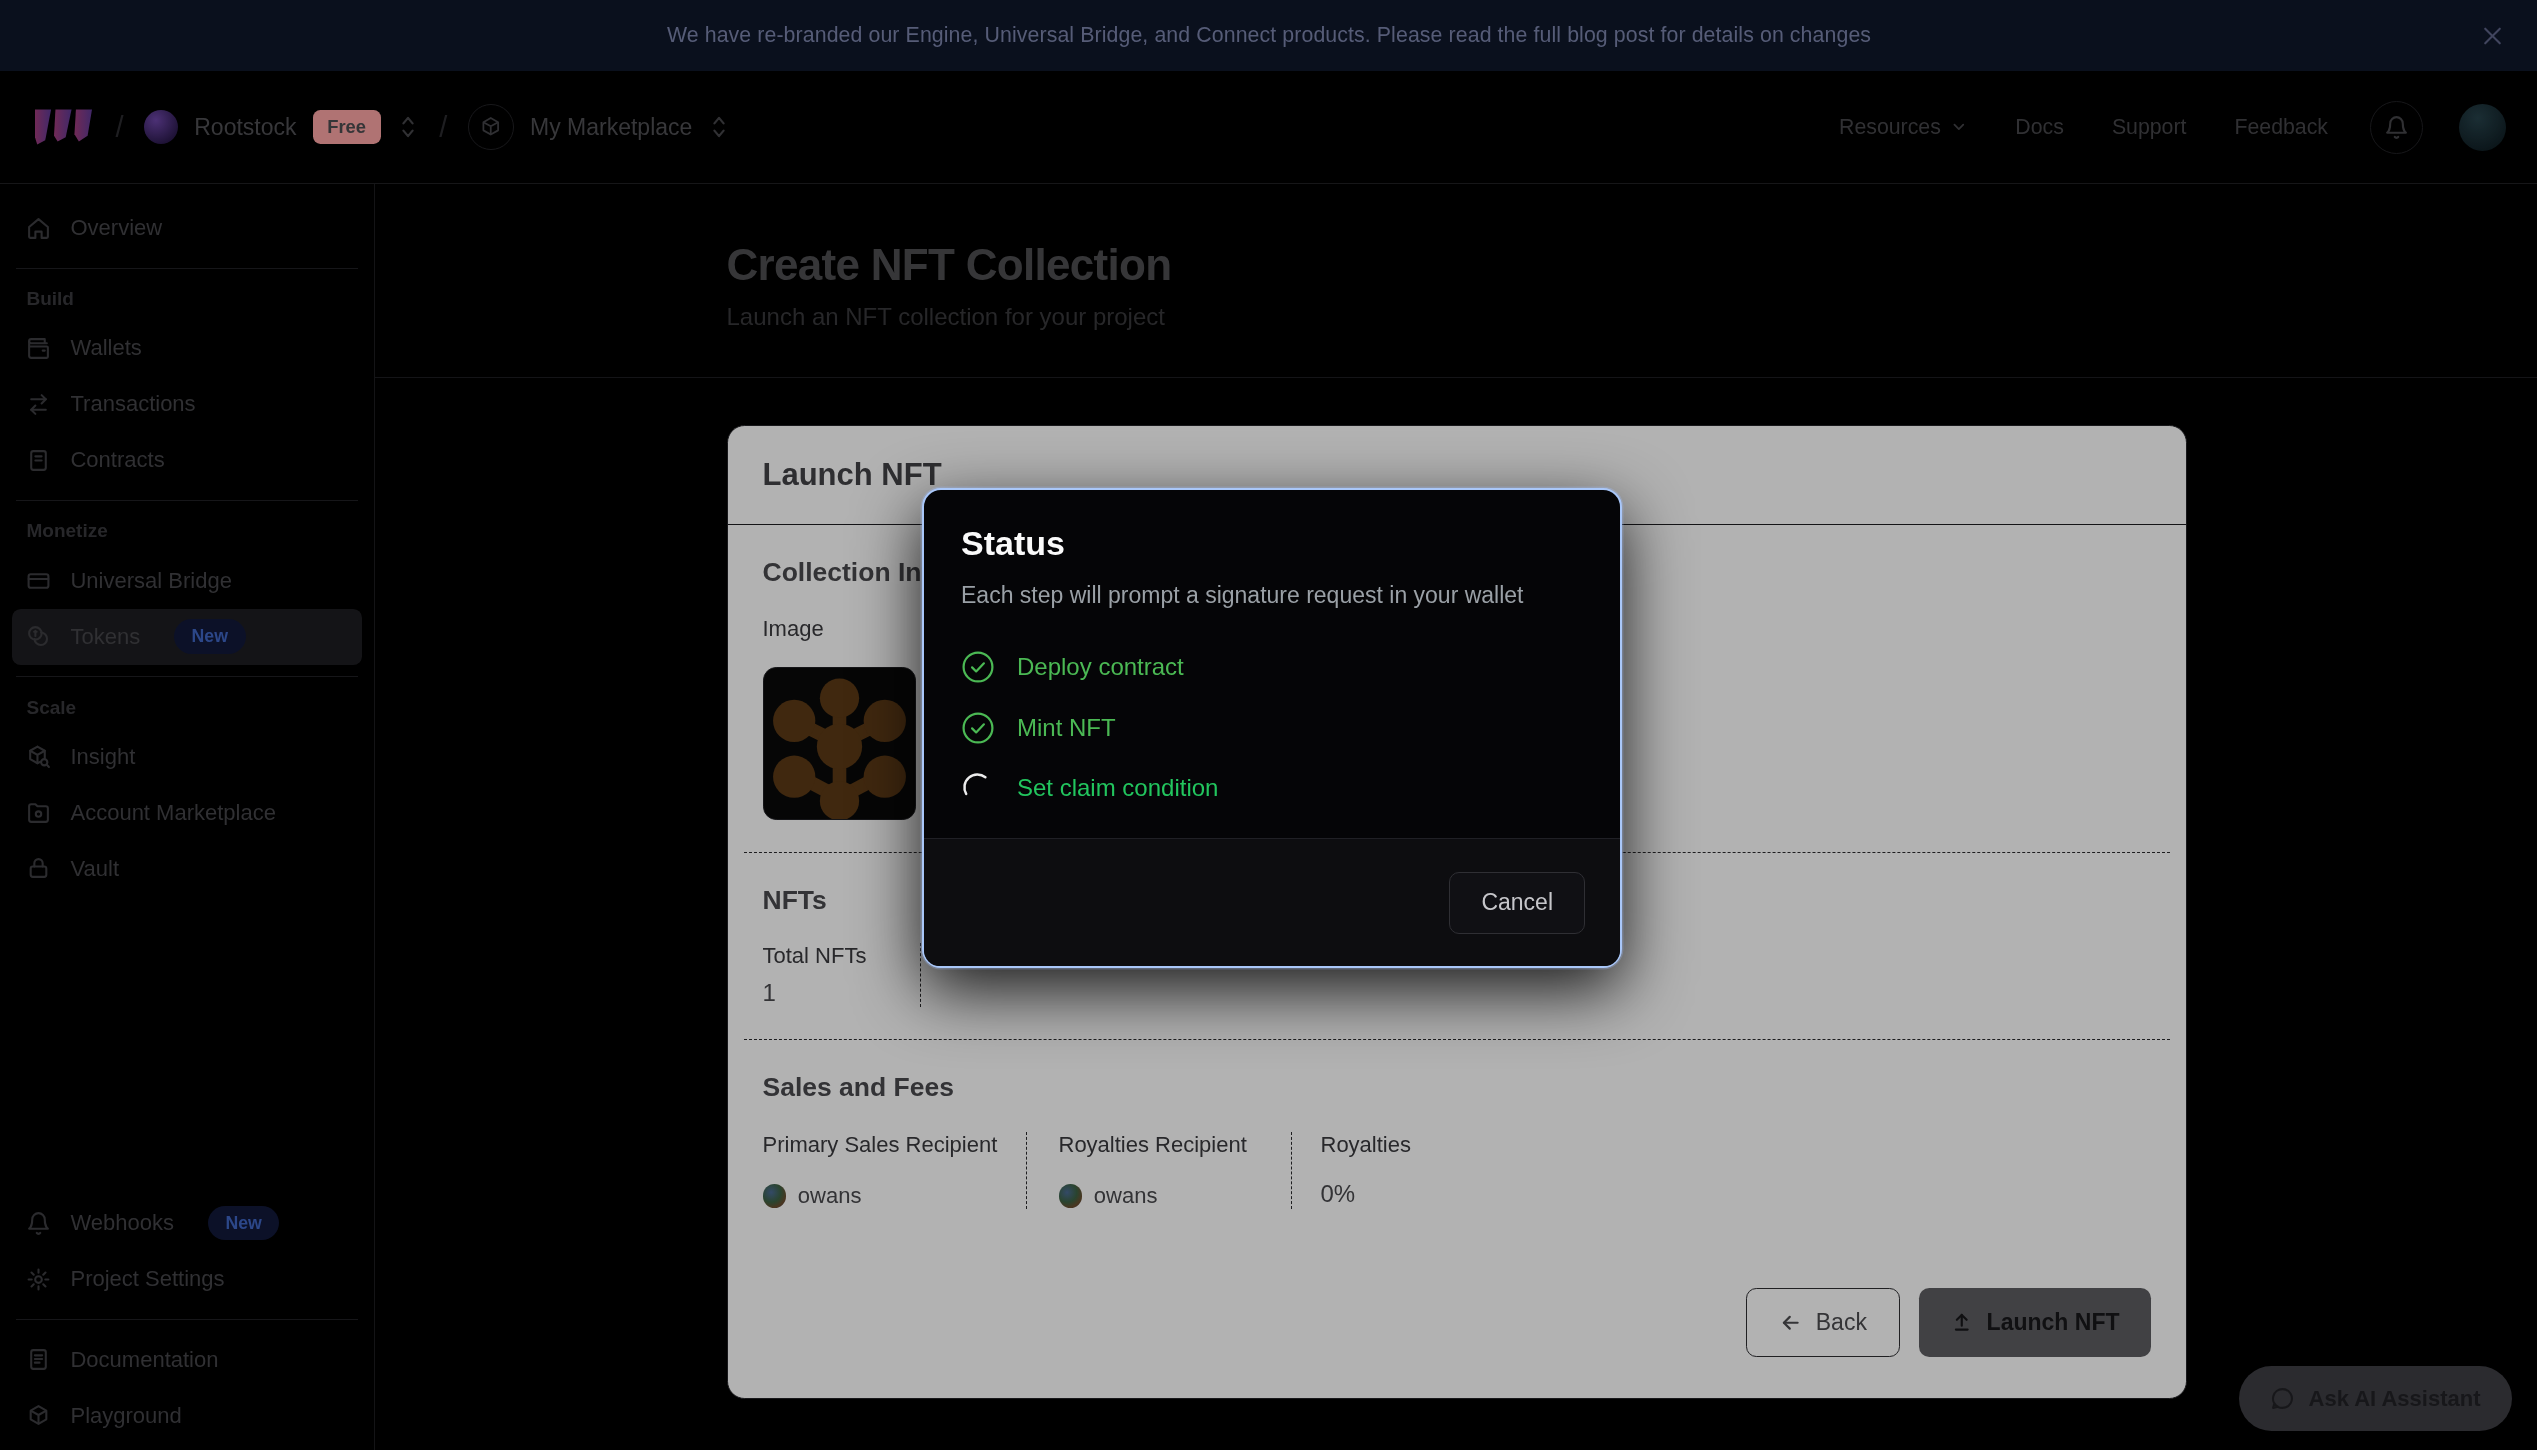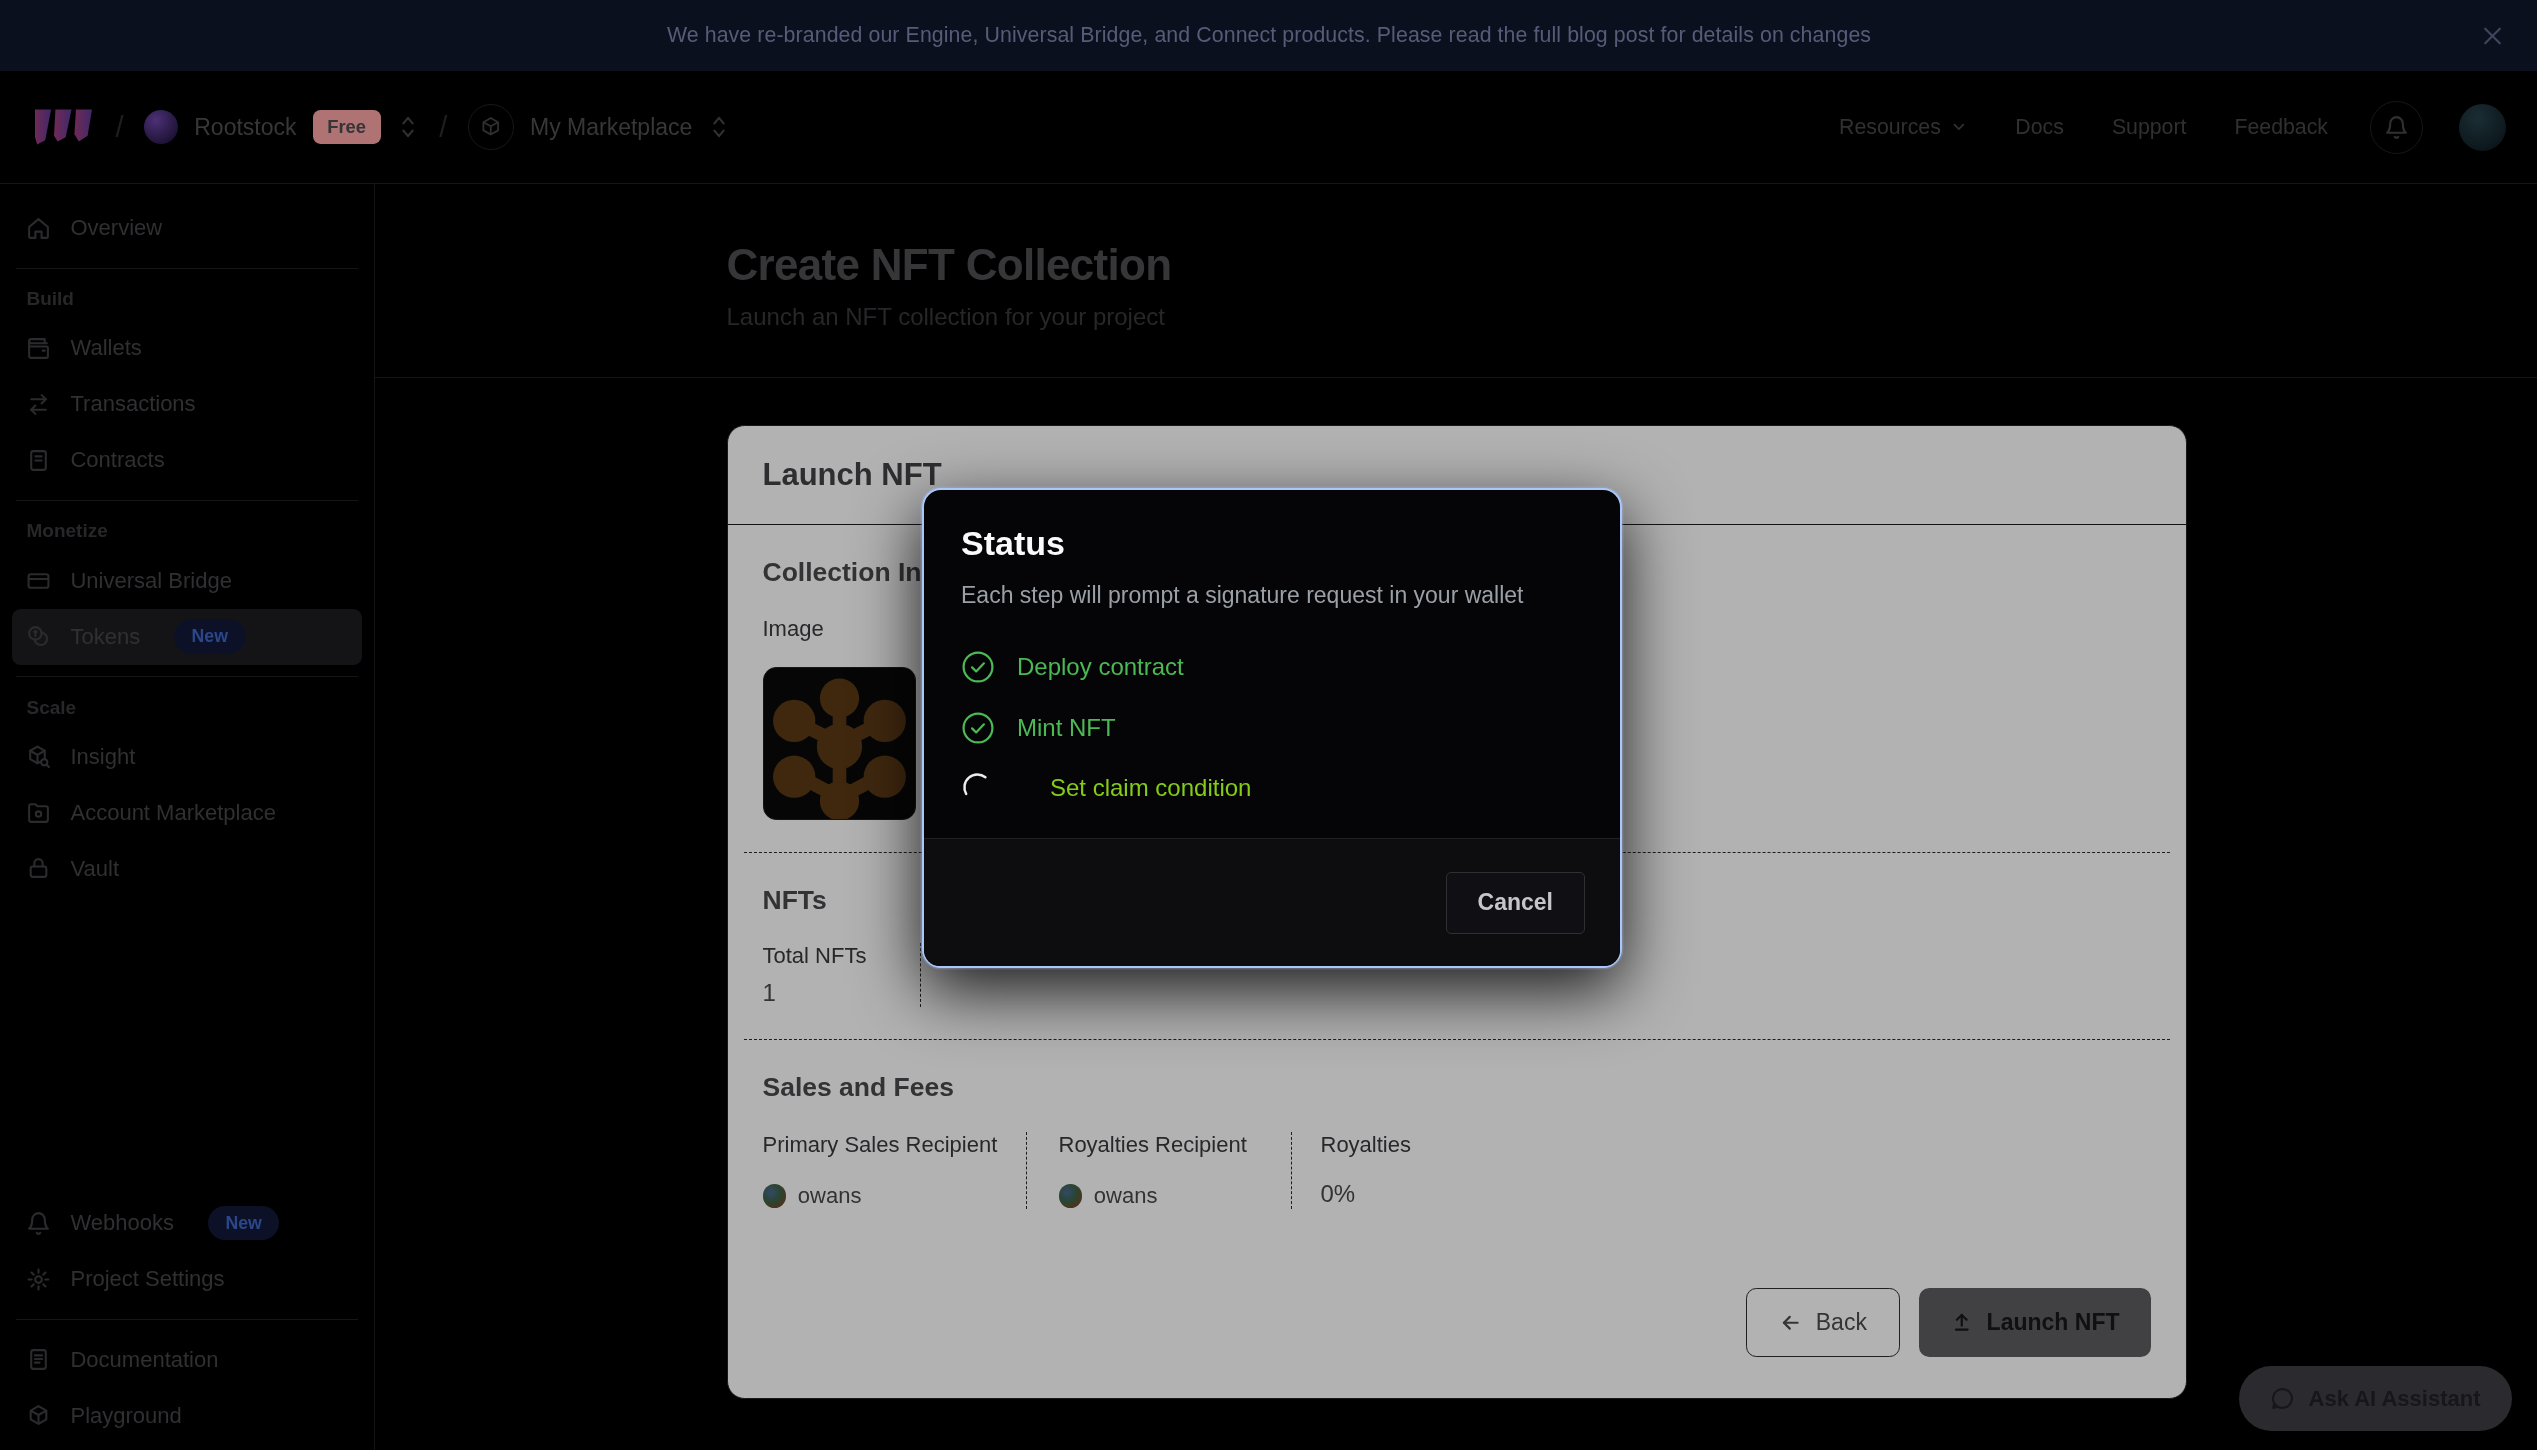--- a/index.html
+++ b/index.html
@@ -85,25 +85,25 @@
       background:#050507;border:2.9px solid #a9c7f9;border-radius:19px;
       box-shadow:0 0 0 1.5px rgba(160,190,250,.28),0 22px 66px rgba(0,0,0,.85);}
   .modal-body{padding:34px 37px;}
   .modal-title{font-size:34px;font-weight:700;color:#fafafa;}
   .modal-sub{font-size:23px;color:#9aa0a6;margin-top:19px;}
   .steps{margin-top:41px;}
   .step{display:flex;align-items:center;gap:22px;margin-bottom:26.5px;}
   .step-ic{width:34px;height:34px;flex:none;}
   .step-lb{font-size:24px;font-weight:500;}
   .step.done .step-lb{color:#4bb954;}
-  .step.pending .step-lb{color:#84cc16;margin-left:33px;}
+  .step.pending .step-lb{color:#22c55e;}
   .modal-footer{position:absolute;left:0;right:0;bottom:0;height:128px;background:#0d0d10;border-top:0.7px solid #202025;
       border-radius:0 0 15.4px 15.4px;display:flex;align-items:center;justify-content:flex-end;padding:0 35px;box-sizing:border-box;}
-  .btn-cancel{height:62px;padding:0 31px;border:0.7px solid #2f2f34;border-radius:5px;background:#101014;
-      color:#c6c6ca;font-size:23px;font-family:inherit;cursor:pointer;font-weight:bold;}
+  .btn-cancel{height:62px;padding:0 31px;border:0.7px solid #2f2f34;border-radius:10px;background:#101014;
+      color:#c6c6ca;font-size:23px;font-family:inherit;cursor:pointer;}
 </style>
 </head>
 <body>
 
 <div class="banner">
   <span class="banner-text">We have re-branded our Engine, Universal Bridge, and Connect products. Please read the full blog post for details on changes</span>
   <button class="banner-close">
     <span>
       <svg width="25" height="25" viewBox="0 0 24 24" fill="none" stroke="currentColor" stroke-width="2" stroke-linecap="round">
           <line x1="5" y1="5" x2="19" y2="19"></line>

